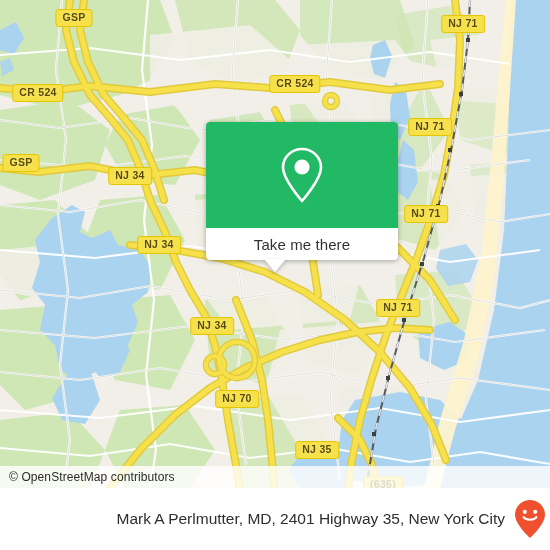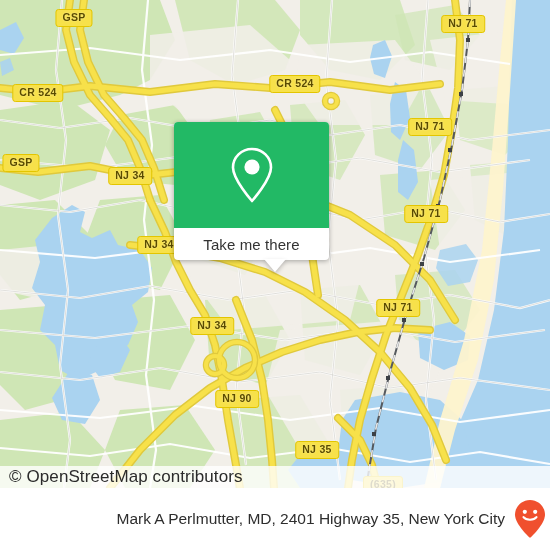--- a/index.html
+++ b/index.html
@@ -39,30 +39,30 @@
   }
 
   
   #attribution {
     position: absolute;
     left: 0; top: 466px;
     width: 550px; height: 22px;
     background: rgba(255,255,255,0.80);
     display: flex; align-items: center;
     padding-left: 9px;
-    font-size: 17px;
+    font-size: 12px;
     color: #2b2b2b;
     letter-spacing: .1px;
   }
 
   
   #popup {
     position: absolute;
-    left: 174px; top: 122px;
-    width: 155px; height: 138px;
+    left: 206px; top: 122px;
+    width: 192px; height: 138px;
     border-radius: 4px;
     background: #ffffff;
     box-shadow: 0 1px 5px rgba(0,0,0,0.33);
     overflow: hidden;
   }
   #popup-green {
     width: 100%; height: 106px;
     background: #22b965;
     display: flex; align-items: center; justify-content: center;
   }
@@ -279,21 +279,21 @@
         <div class="shield" style="left: 463px; top: 24px;">NJ 71</div>
         <div class="shield" style="left: 295px; top: 84px;">CR 524</div>
         <div class="shield" style="left: 38px; top: 93px;">CR 524</div>
         <div class="shield" style="left: 430px; top: 127px;">NJ 71</div>
         <div class="shield" style="left: 21px; top: 163px;">GSP</div>
         <div class="shield" style="left: 130px; top: 176px;">NJ 34</div>
         <div class="shield" style="left: 426px; top: 214px;">NJ 71</div>
         <div class="shield" style="left: 159px; top: 245px;">NJ 34</div>
         <div class="shield" style="left: 398px; top: 308px;">NJ 71</div>
         <div class="shield" style="left: 212px; top: 326px;">NJ 34</div>
-        <div class="shield" style="left: 237px; top: 399px;">NJ 90</div>
+        <div class="shield" style="left: 237px; top: 399px;">NJ 70</div>
         <div class="shield" style="left: 317px; top: 418px; margin-top: 32px;">NJ 35</div>
         <div class="shield" style="left: 383px; top: 485px;">(635)</div>
       </div>
 
     <div id="attribution">
       <span>© OpenStreetMap contributors</span>
     </div>
   </div>
 
   <div id="popup">

